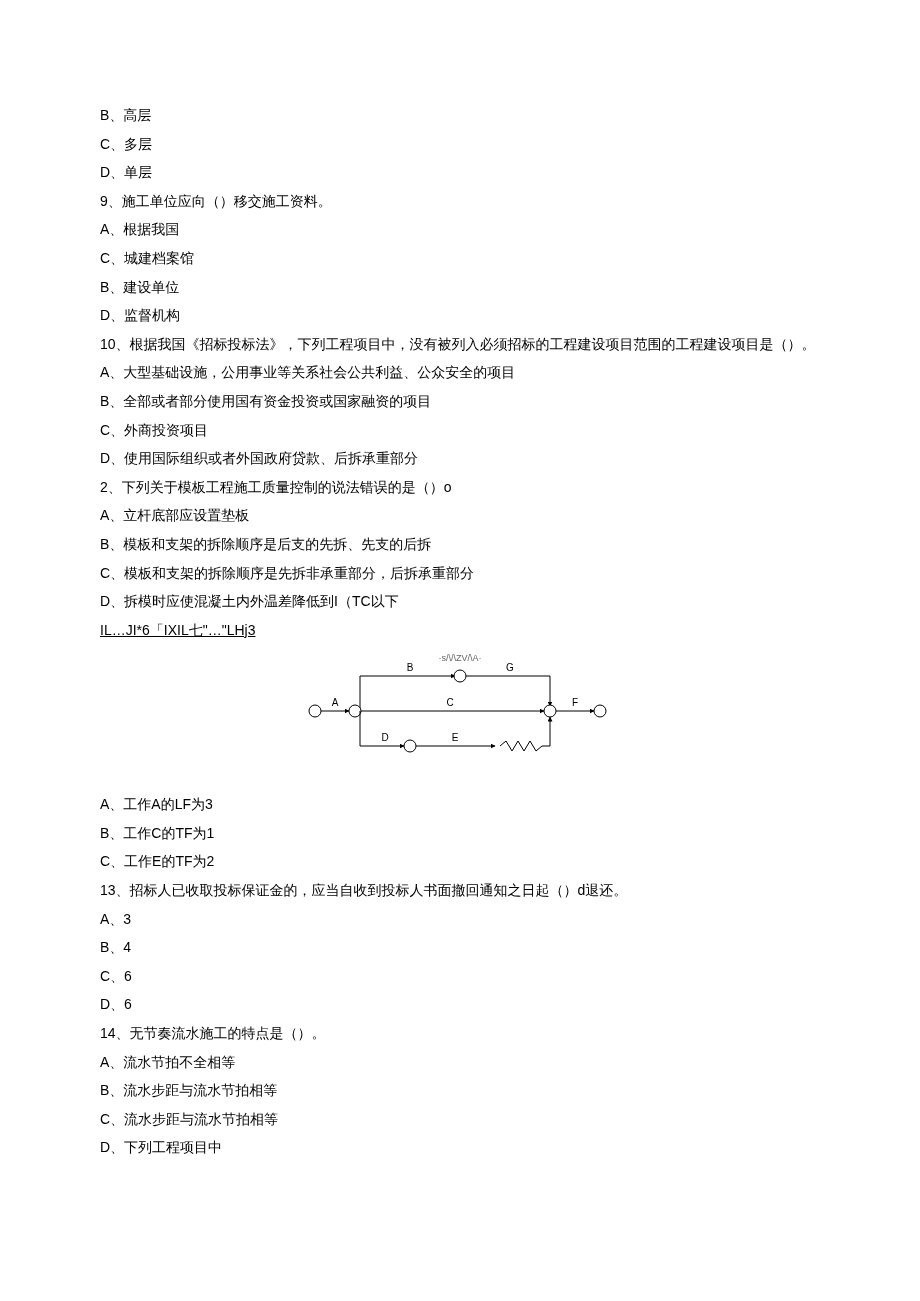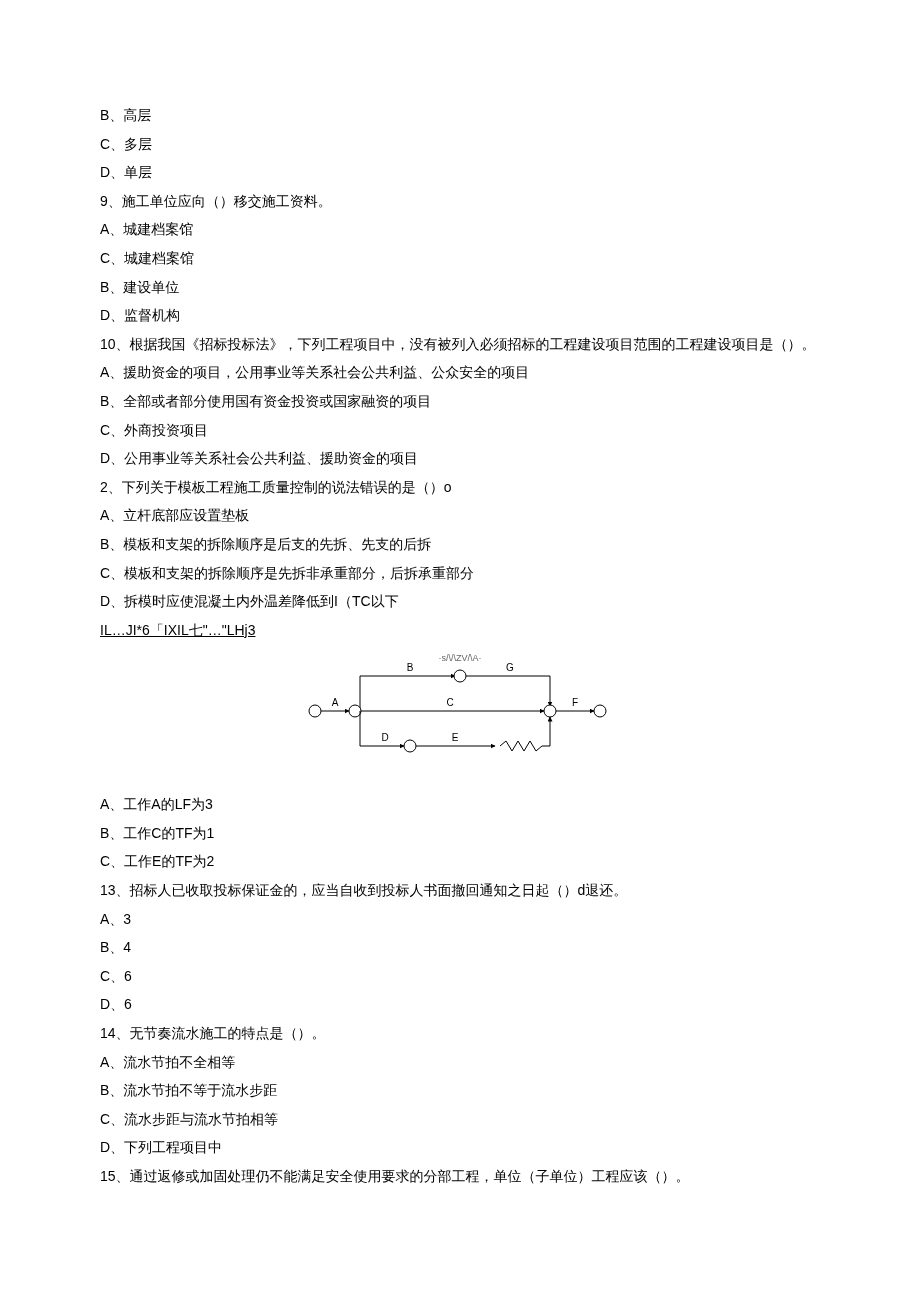--- a/index.html
+++ b/index.html
@@ -11,29 +11,29 @@
 </style>
 </head>
 <body>
 
 <div class="page">
   <div id="block1">
       <div class="line">B、高层</div>
       <div class="line">C、多层</div>
       <div class="line">D、单层</div>
       <div class="line">9、施工单位应向（）移交施工资料。</div>
-      <div class="line">A、城建档案馆</div>
+      <div class="line">A、根据我国</div>
       <div class="line">C、城建档案馆</div>
       <div class="line">B、建设单位</div>
       <div class="line">D、监督机构</div>
       <div class="line">10、根据我国《招标投标法》，下列工程项目中，没有被列入必须招标的工程建设项目范围的工程建设项目是（）。</div>
-      <div class="line">A、援助资金的项目，公用事业等关系社会公共利益、公众安全的项目</div>
+      <div class="line">A、大型基础设施，公用事业等关系社会公共利益、公众安全的项目</div>
       <div class="line">B、全部或者部分使用国有资金投资或国家融资的项目</div>
       <div class="line">C、外商投资项目</div>
-      <div class="line">D、公用事业等关系社会公共利益、援助资金的项目</div>
+      <div class="line">D、使用国际组织或者外国政府贷款、后拆承重部分</div>
       <div class="line">2、下列关于模板工程施工质量控制的说法错误的是（）o</div>
       <div class="line">A、立杆底部应设置垫板</div>
       <div class="line">B、模板和支架的拆除顺序是后支的先拆、先支的后拆</div>
       <div class="line">C、模板和支架的拆除顺序是先拆非承重部分，后拆承重部分</div>
       <div class="line">D、拆模时应使混凝土内外温差降低到I（TC以下</div>
     </div>
 
   <div class="line und">IL…JI*6「IXIL七"…"LHj3</div>
 
   <div class="diagram">
@@ -81,18 +81,17 @@
       <div class="line">A、工作A的LF为3</div>
       <div class="line">B、工作C的TF为1</div>
       <div class="line">C、工作E的TF为2</div>
       <div class="line">13、招标人已收取投标保证金的，应当自收到投标人书面撤回通知之日起（）d退还。</div>
       <div class="line">A、3</div>
       <div class="line">B、4</div>
       <div class="line">C、6</div>
       <div class="line">D、6</div>
       <div class="line">14、无节奏流水施工的特点是（）。</div>
       <div class="line">A、流水节拍不全相等</div>
-      <div class="line">B、流水节拍不等于流水步距</div>
+      <div class="line">B、流水步距与流水节拍相等</div>
       <div class="line">C、流水步距与流水节拍相等</div>
       <div class="line">D、下列工程项目中</div>
-      <div class="line">15、通过返修或加固处理仍不能满足安全使用要求的分部工程，单位（子单位）工程应该（）。</div>
     </div>
 </div>
 
 </body></html>

